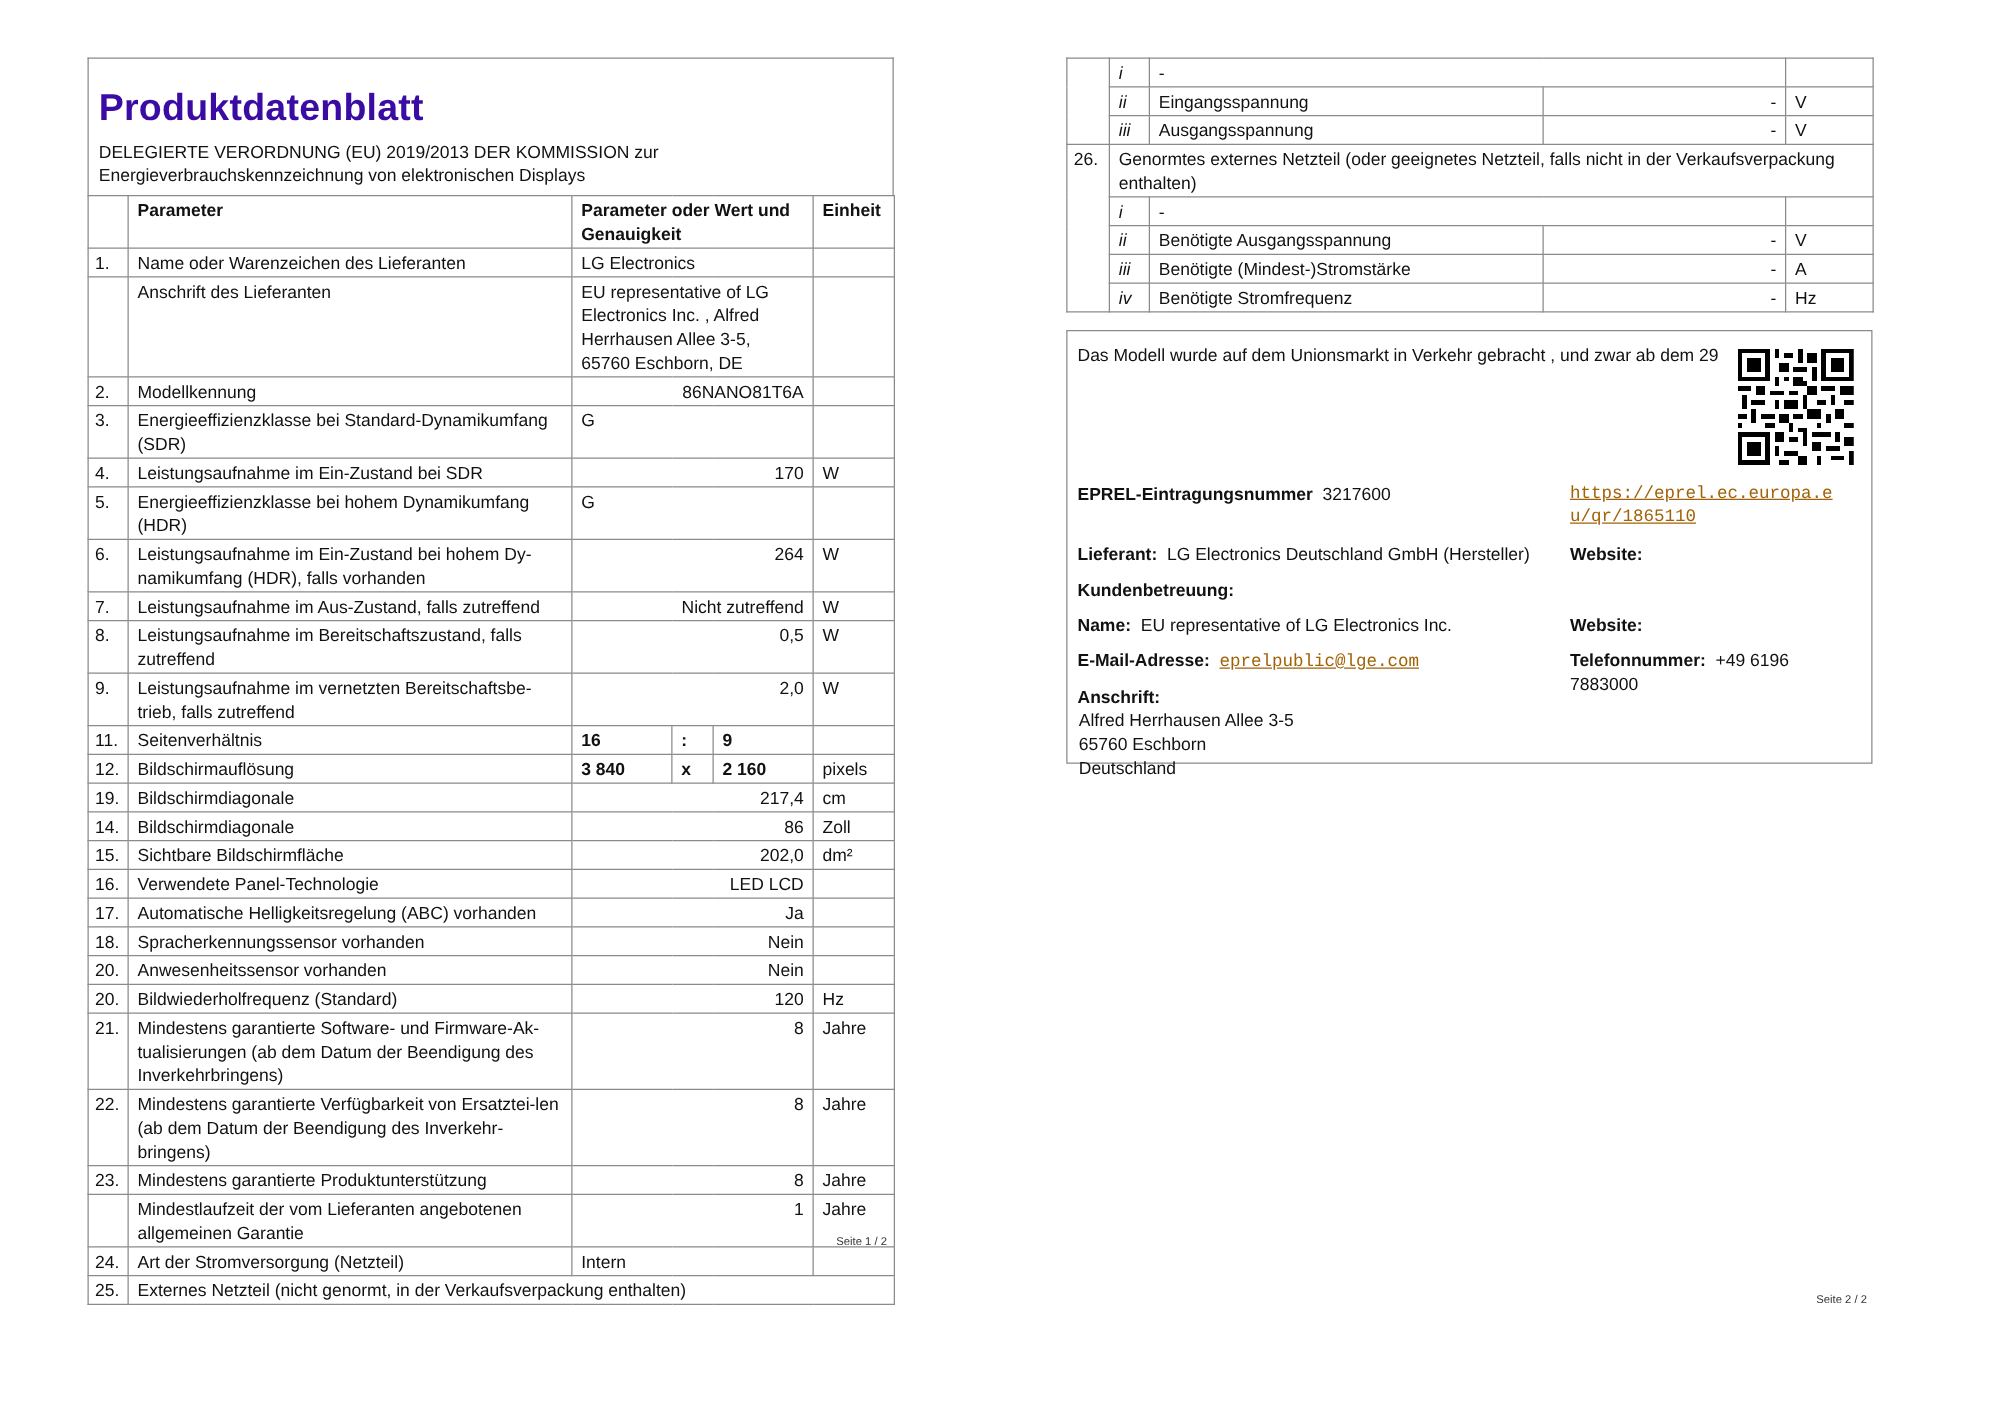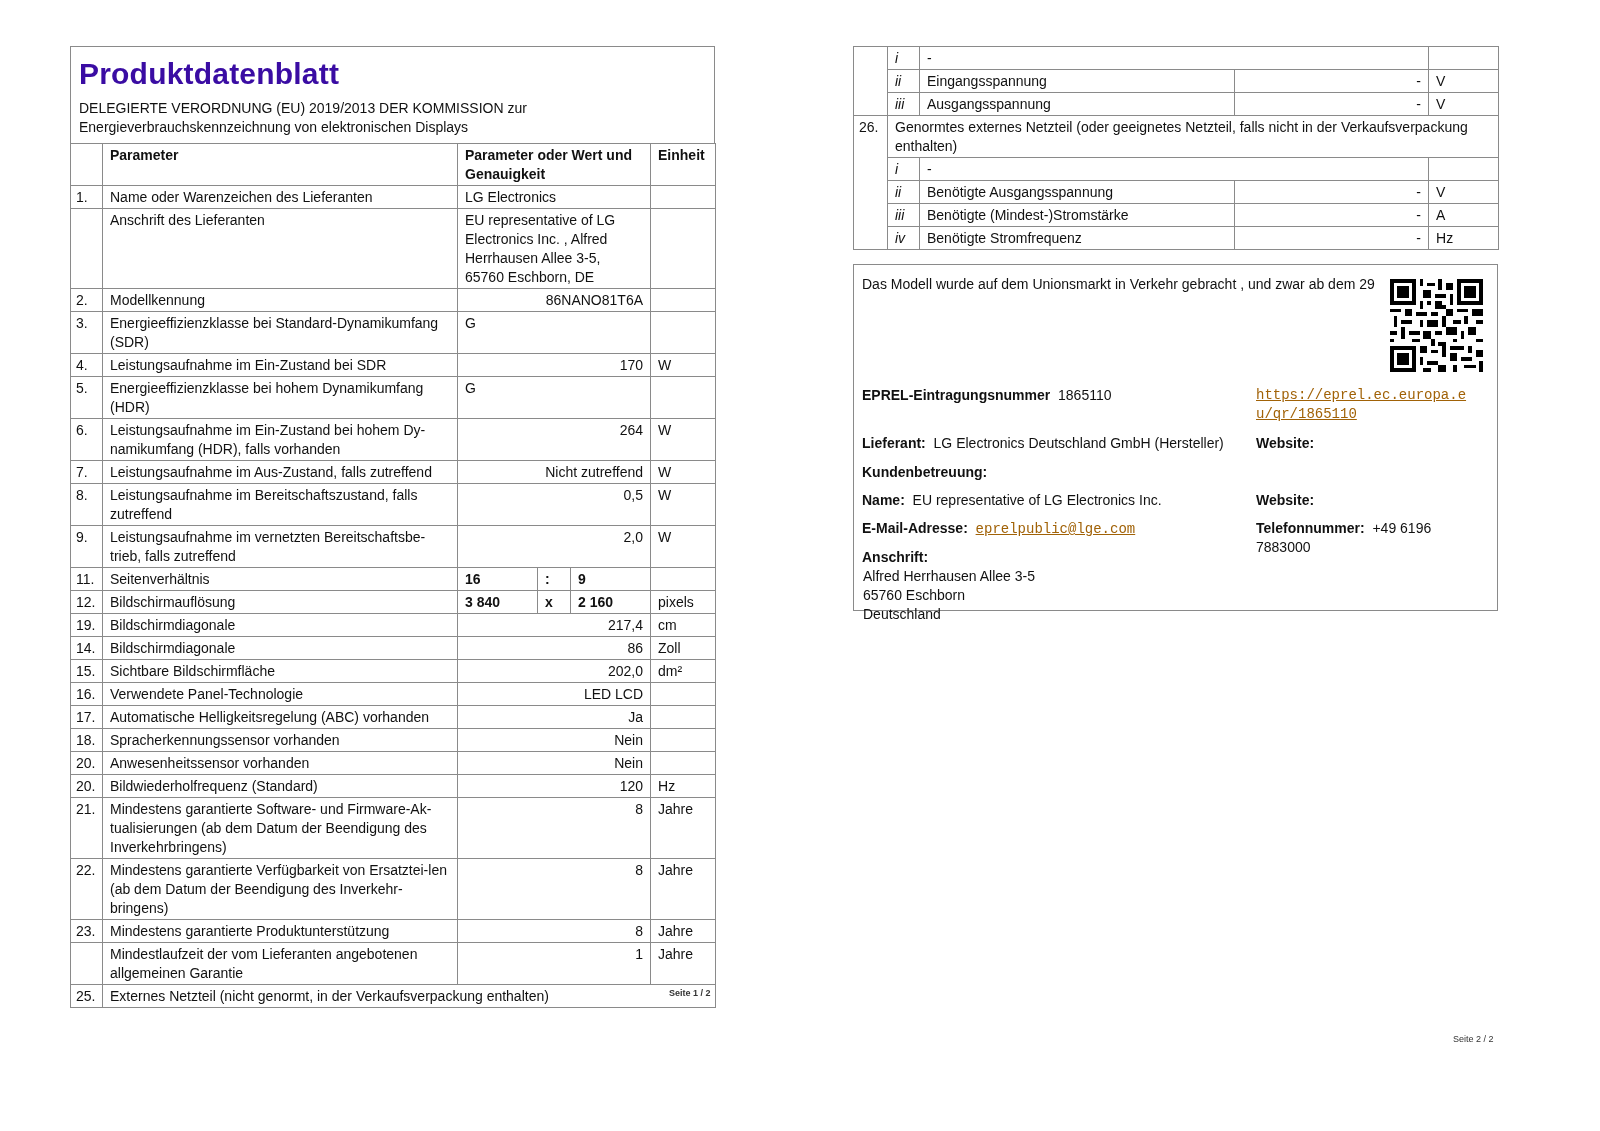--- a/index.html
+++ b/index.html
@@ -9,21 +9,21 @@
   #page2 { left: 853px; width: 645px; }
 
   table { border-collapse: collapse; width: 100%; table-layout: fixed; font-size: 14px; line-height: 19px; }
   td { border: 1px solid #8a8a8a; padding: 2px 7px 1px 7px; vertical-align: top; }
   .num { text-align: left; padding-left: 5px; }
   .r { text-align: right; }
   .c { text-align: left; font-weight: bold; }
   .b { font-weight: bold; }
   .it { font-style: italic; }
 
-  .title-box { border: 1px solid #8a8a8a; border-bottom: none; margin-top: 46px; padding: 6px 8px 6px 8px; }
+  .title-box { border: 1px solid #8a8a8a; border-bottom: none; margin-top: 46px; padding: 19px 8px 6px 8px; }
   .title { font-size: 30px; font-weight: bold; color: #3a0ca3; line-height: 38px; margin: 2px 0 6px 0; letter-spacing: 0.2px; }
   .subtitle { font-size: 14px; line-height: 19px; }
 
   .footer { position: absolute; top: 1034px; font-size: 9px; color: #333; }
   #footer1 { left: 669px; }
   #footer2 { left: 1453px; }
 
   #p2table { margin-top: 46px; }
 
   .info-box { border: 1px solid #8a8a8a; margin-top: 14px; padding: 10px 8px 6px 8px; font-size: 14px; line-height: 19px; position: relative; height: 347px; box-sizing: border-box; }
@@ -199,26 +199,32 @@
           <td class="r" colspan="3">8</td>
           <td>Jahre</td>
         </tr>
         <tr>
           <td class="num"></td>
           <td>Mindestlaufzeit der vom Lieferanten angebotenen allgemeinen Garantie</td>
           <td class="r" colspan="3">1</td>
           <td>Jahre</td>
         </tr>
         <tr>
+          <td class="num">24.</td>
+          <td>Art der Stromversorgung (Netzteil)</td>
+          <td colspan="3">Intern</td>
+          <td></td>
+        </tr>
+        <tr>
           <td class="num">25.</td>
           <td colspan="5">Externes Netzteil (nicht genormt, in der Verkaufsverpackung enthalten)</td>
         </tr>
       </tbody>
   </table>
-  <div class="footer" id="footer1" style="left:599px;top:988px;font-weight:bold;">Seite 1 / 2</div>
+  <div class="footer" id="footer1" style="left:599px;top:988px;">Seite 1 / 2</div>
 </div>
 
 <div class="page" id="page2">
   <table id="p2table">
     <colgroup>
       <col style="width:34px">
         <col style="width:32px">
         <col style="width:315px">
         <col style="width:194px">
         <col style="width:70px">
@@ -339,21 +345,21 @@
           <rect x="13" y="23" width="2" height="2"></rect>
           <rect x="17" y="23" width="1" height="2"></rect>
         <rect x="20" y="23" width="3" height="1"></rect>
           <rect x="24" y="22" width="1" height="3"></rect>
           <rect x="9" y="24" width="2" height="1"></rect>
       </g>
     </svg>
 
     <div class="info-row" style="top:121px;">
       <span class="b">EPREL-Eintragungsnummer</span>&nbsp;
-      <span>1865110</span>
+      <span>3217600</span>
       <a class="link col2" style="width:225px; word-break:break-all;">https://eprel.ec.europa.eu/qr/1865110</a>
     </div>
 
     <div class="info-row" style="top:169px;">
       <span class="b">Lieferant:</span>&nbsp;
       <span>LG Electronics Deutschland GmbH (Hersteller)</span>
       <span class="b col2">Website:</span>
     </div>
 
     <div class="info-row b" style="top:198px;">Kundenbetreuung:</div>

